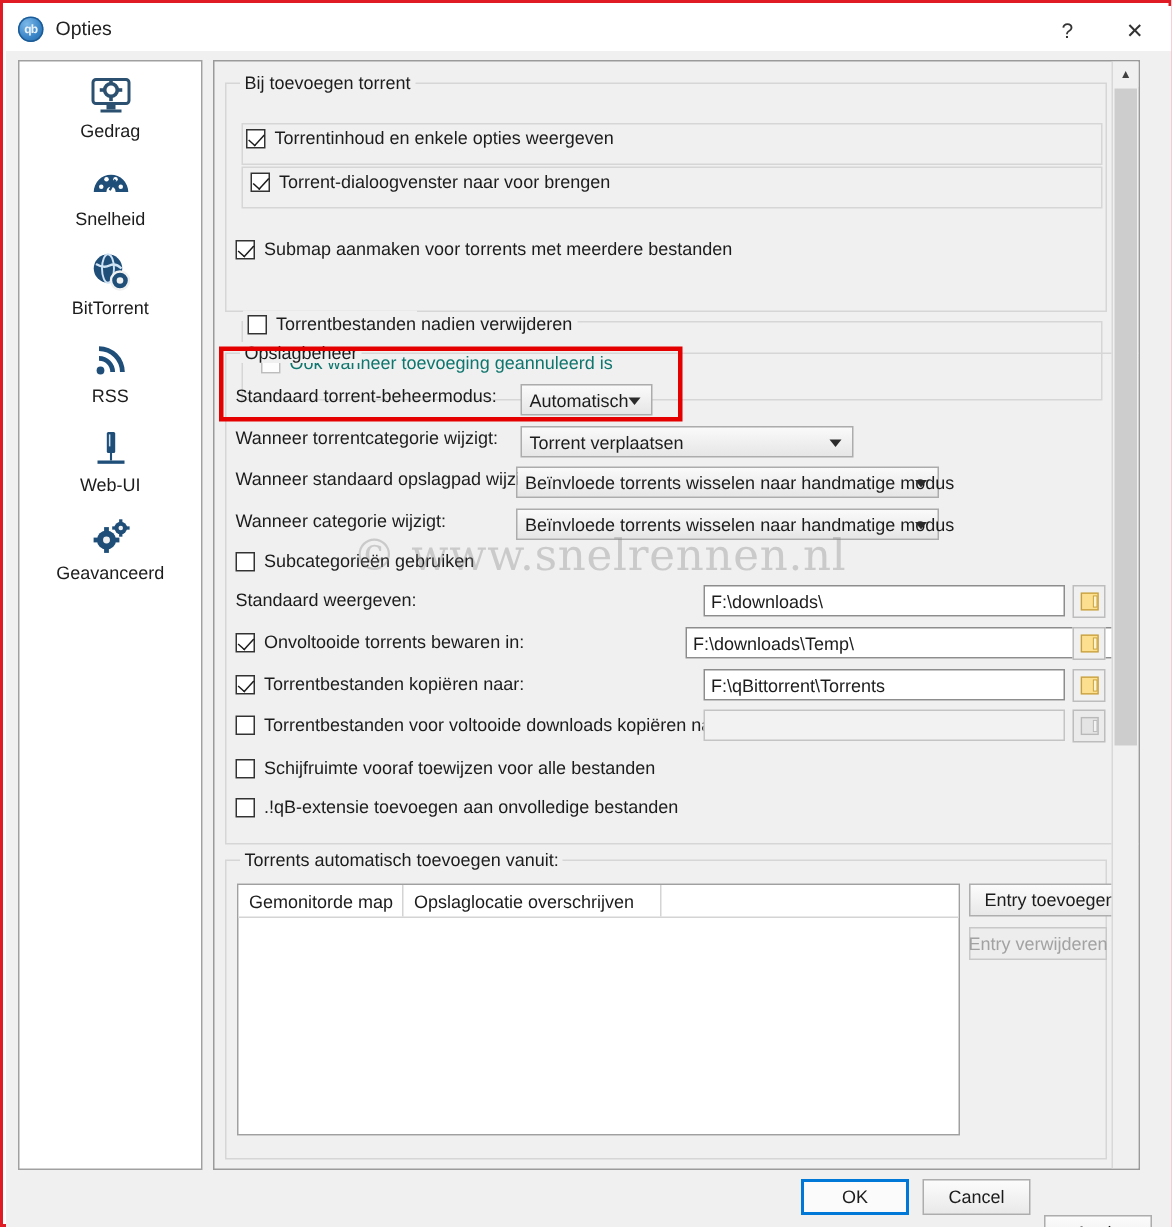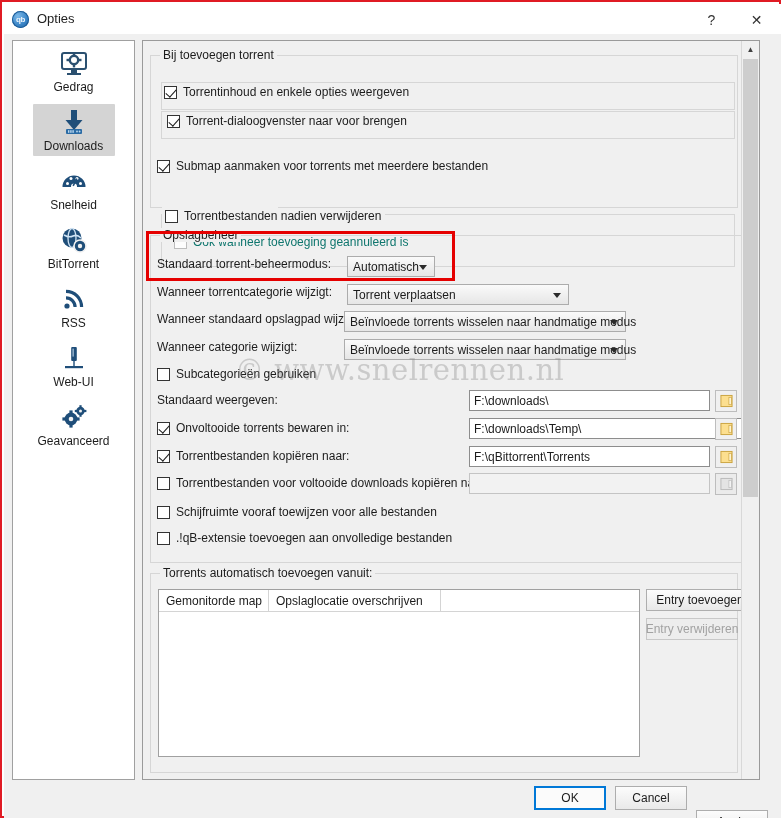--- a/index.html
+++ b/index.html
@@ -252,39 +252,20 @@
                 <rect x="13.8" y="16" width="2.4" height="3.4"></rect>
                 <rect x="7.5" y="10.8" width="3.4" height="2.4"></rect>
                 <rect x="19.1" y="10.8" width="3.4" height="2.4"></rect>
               </g>
             </svg>
           </span>
           <span class="side-lbl">Gedrag</span>
         </div>
       </div>
 
-      <div class="side-item sel">
-        <div class="side-hit">
-          <span class="side-ico">
-            <svg width="30" height="30" viewBox="0 0 30 30">
-              <rect x="12" y="3" width="6" height="11" fill="#1f4e79"></rect>
-              <polygon points="6.5,13 23.5,13 15,23" fill="#1f4e79"></polygon>
-              <rect x="7" y="22" width="16" height="5" rx="1" fill="#2a6ba5"></rect>
-              <g fill="#bcd8ef">
-                <rect x="9" y="23.2" width="1.4" height="2.6"></rect>
-                <rect x="11.2" y="23.2" width="1.4" height="2.6"></rect>
-                <rect x="13.4" y="23.2" width="1.4" height="2.6"></rect>
-                <circle cx="18" cy="24.5" r="0.9"></circle>
-                <circle cx="20.6" cy="24.5" r="0.9"></circle>
-              </g>
-            </svg>
-          </span>
-          <span class="side-lbl">Downloads</span>
-        </div>
-      </div>
 
 
       <div class="side-item">
         <div class="side-hit">
           <span class="side-ico">
             <svg width="30" height="30" viewBox="0 0 30 30">
               <path d="M3.5 21 A11.5 11.5 0 0 1 26.5 21 Z" fill="#1f4e79"></path>
               <circle cx="8.5" cy="17.5" r="1.5" fill="#fff"></circle>
               <circle cx="12" cy="12.5" r="1.5" fill="#fff"></circle>
               <circle cx="18" cy="12.5" r="1.5" fill="#fff"></circle>
@@ -454,21 +435,21 @@
           <svg class="fico" viewBox="0 0 14 14">
             <rect x="1" y="1" width="12" height="12" fill="#fcdf8f" stroke="#c9a13c" stroke-width="1"></rect>
             <rect x="9.6" y="3" width="2.6" height="8" fill="#fff3cd" stroke="#c9a13c" stroke-width="0.7"></rect>
           </svg>
         </div>
 
         <div class="row" style="left:14px;top:380px;">
           <span class="cb chk"></span>
           <span class="lbl">Onvoltooide torrents bewaren in:</span>
         </div>
-        <div class="tin" style="position:absolute;left:326px;top:377px;width:290px;">F:\downloads\Temp\</div>
+        <div class="tin" style="position:absolute;left:314px;top:377px;width:290px;">F:\downloads\Temp\</div>
         <div class="fbtn" style="position:absolute;left:572px;top:377px;">
           <svg class="fico" viewBox="0 0 14 14">
             <rect x="1" y="1" width="12" height="12" fill="#fcdf8f" stroke="#c9a13c" stroke-width="1"></rect>
             <rect x="9.6" y="3" width="2.6" height="8" fill="#fff3cd" stroke="#c9a13c" stroke-width="0.7"></rect>
           </svg>
         </div>
 
         <div class="row" style="left:14px;top:408px;">
           <span class="cb chk"></span>
           <span class="lbl">Torrentbestanden kopiëren naar:</span>

